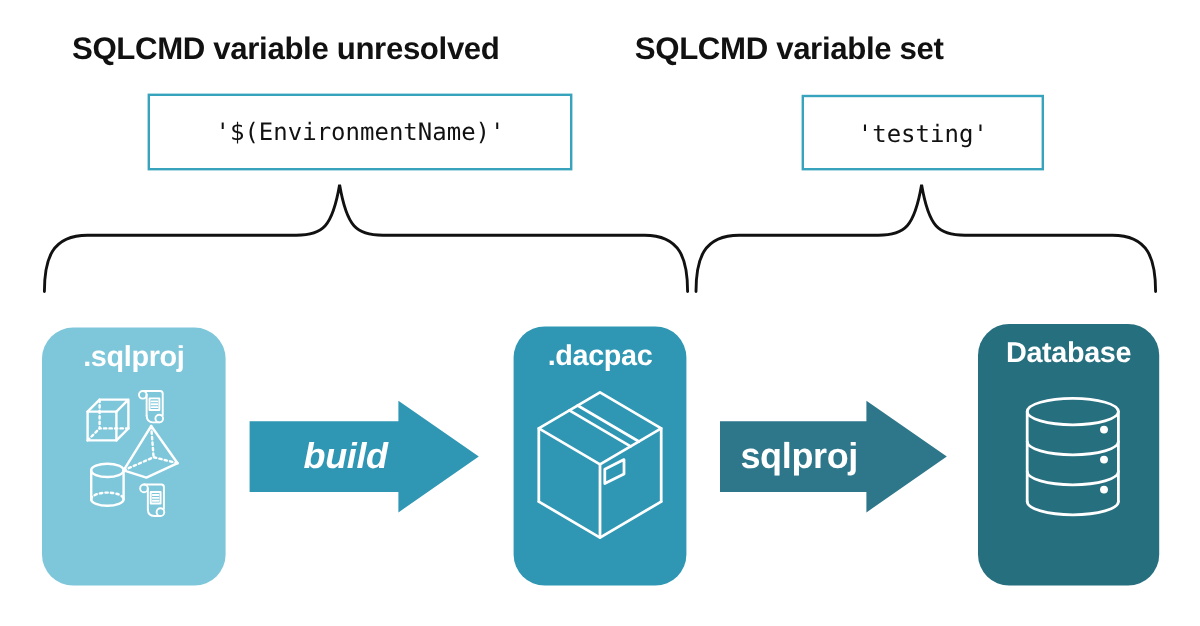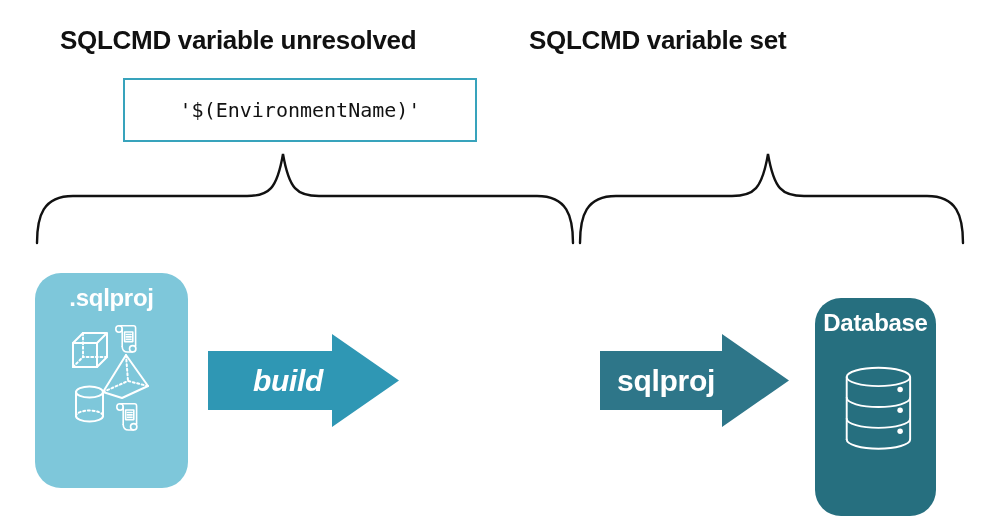--- a/index.html
+++ b/index.html
@@ -67,21 +67,21 @@
   }
   .build-label  { left: 220px; width: 136px; font-style: italic; }
   .deploy-label { left: 596px; width: 140px; }
   .node {
     position: absolute;
     border-radius: 26px;
     box-sizing: border-box;
   }
   .node-sqlproj  { left: 35px;  top: 273px; width: 153px; height: 215px; background: var(--sqlproj-bg,  #7ec7da); }
   .node-dacpac   { left: 428px; top: 272px; width: 144px; height: 216px; background: var(--dacpac-bg,   #2f97b4); }
-  .node-database { left: 815px; top: 270px; width: 121px; height: 218px; background: var(--database-bg, #266f7f); margin-top: 28px; }
+  .node-database { left: 815px; top: 270px; width: 151px; height: 218px; background: var(--database-bg, #266f7f); }
   .node-label {
     position: absolute;
     left: 0; right: 0; top: 11px;
     text-align: center;
     font-size: 24px;
     font-weight: 700;
     color: #ffffff;
     letter-spacing: -0.3px;
   }
   .node-icon {
@@ -104,20 +104,23 @@
 </head>
 <body>
 
 <div class="canvas">
 
   <div class="heading heading-left">SQLCMD variable unresolved</div>
   <div class="heading heading-right">SQLCMD variable set</div>
 
   <div class="codebox codebox-left">
     <code>'$(EnvironmentName)'</code>
+  </div>
+  <div class="codebox codebox-right">
+    <code>'testing'</code>
   </div>
 
   <svg class="overlay" viewBox="0 0 1000 522" aria-hidden="true">
     <path class="brace" d="M37,243 C37,216 43,196 73,196 L247,196 C269,196 277,189 283,154 C289,189 297,196 319,196 L537,196 C567,196 573,216 573,243"></path>
     <path class="brace" d="M580,243 C580,216 586,196 616,196 L732,196 C754,196 762,189 768,154 C774,189 782,196 804,196 L927,196 C957,196 963,216 963,243"></path>
     <polygon class="arrow-build" points="208,351 332,351 332,334 399,380.5 332,427 332,410 208,410"></polygon>
     <polygon class="arrow-deploy" points="600,351 722,351 722,334 789,380.5 722,427 722,410 600,410"></polygon>
   </svg>
 
   <div class="arrow-label build-label">build</div>
@@ -159,20 +162,30 @@
         <path class="wire w2" d="M2,31 A13.5,5.5 0 0 0 29,31"></path>
         <path class="wire w2 dash2" d="M2,31 A13.5,5.5 0 0 1 29,31"></path>
       </g>
 
       <g transform="translate(79,128)">
         <use href="#scroll"></use>
       </g>
     </svg>
   </div>
 
+  <div class="node node-dacpac">
+    <div class="node-label">.dacpac</div>
+    <svg class="node-icon" viewBox="0 0 144 216" aria-hidden="true">
+      <path class="wire w23" d="M72,55 L123,85 L72,115 L21,85 Z"></path>
+      <path class="wire w23" d="M21,85 V146 M123,85 V146 M72,115 V176"></path>
+      <path class="wire w23" d="M21,146 L72,176 L123,146"></path>
+      <path class="wire w23" d="M46.5,70 L97.5,100 M53.4,65.9 L104.4,95.9"></path>
+      <path class="wire w23" d="M76,119 L92,111 L92,123 L76,131 Z"></path>
+    </svg>
+  </div>
 
   <div class="node node-database">
     <div class="node-label">Database</div>
     <svg class="node-icon" viewBox="0 0 145 218" aria-hidden="true">
       <ellipse class="wire w23" cx="76" cy="73" rx="38" ry="11"></ellipse>
       <path class="wire w23" d="M38,73 V148 M114,73 V148"></path>
       <path class="wire w23" d="M38,98 A38,11 0 0 0 114,98"></path>
       <path class="wire w23" d="M38,123 A38,11 0 0 0 114,123"></path>
       <path class="wire w23" d="M38,148 A38,11 0 0 0 114,148"></path>
       <circle class="dot" cx="102" cy="88" r="3.3"></circle>

